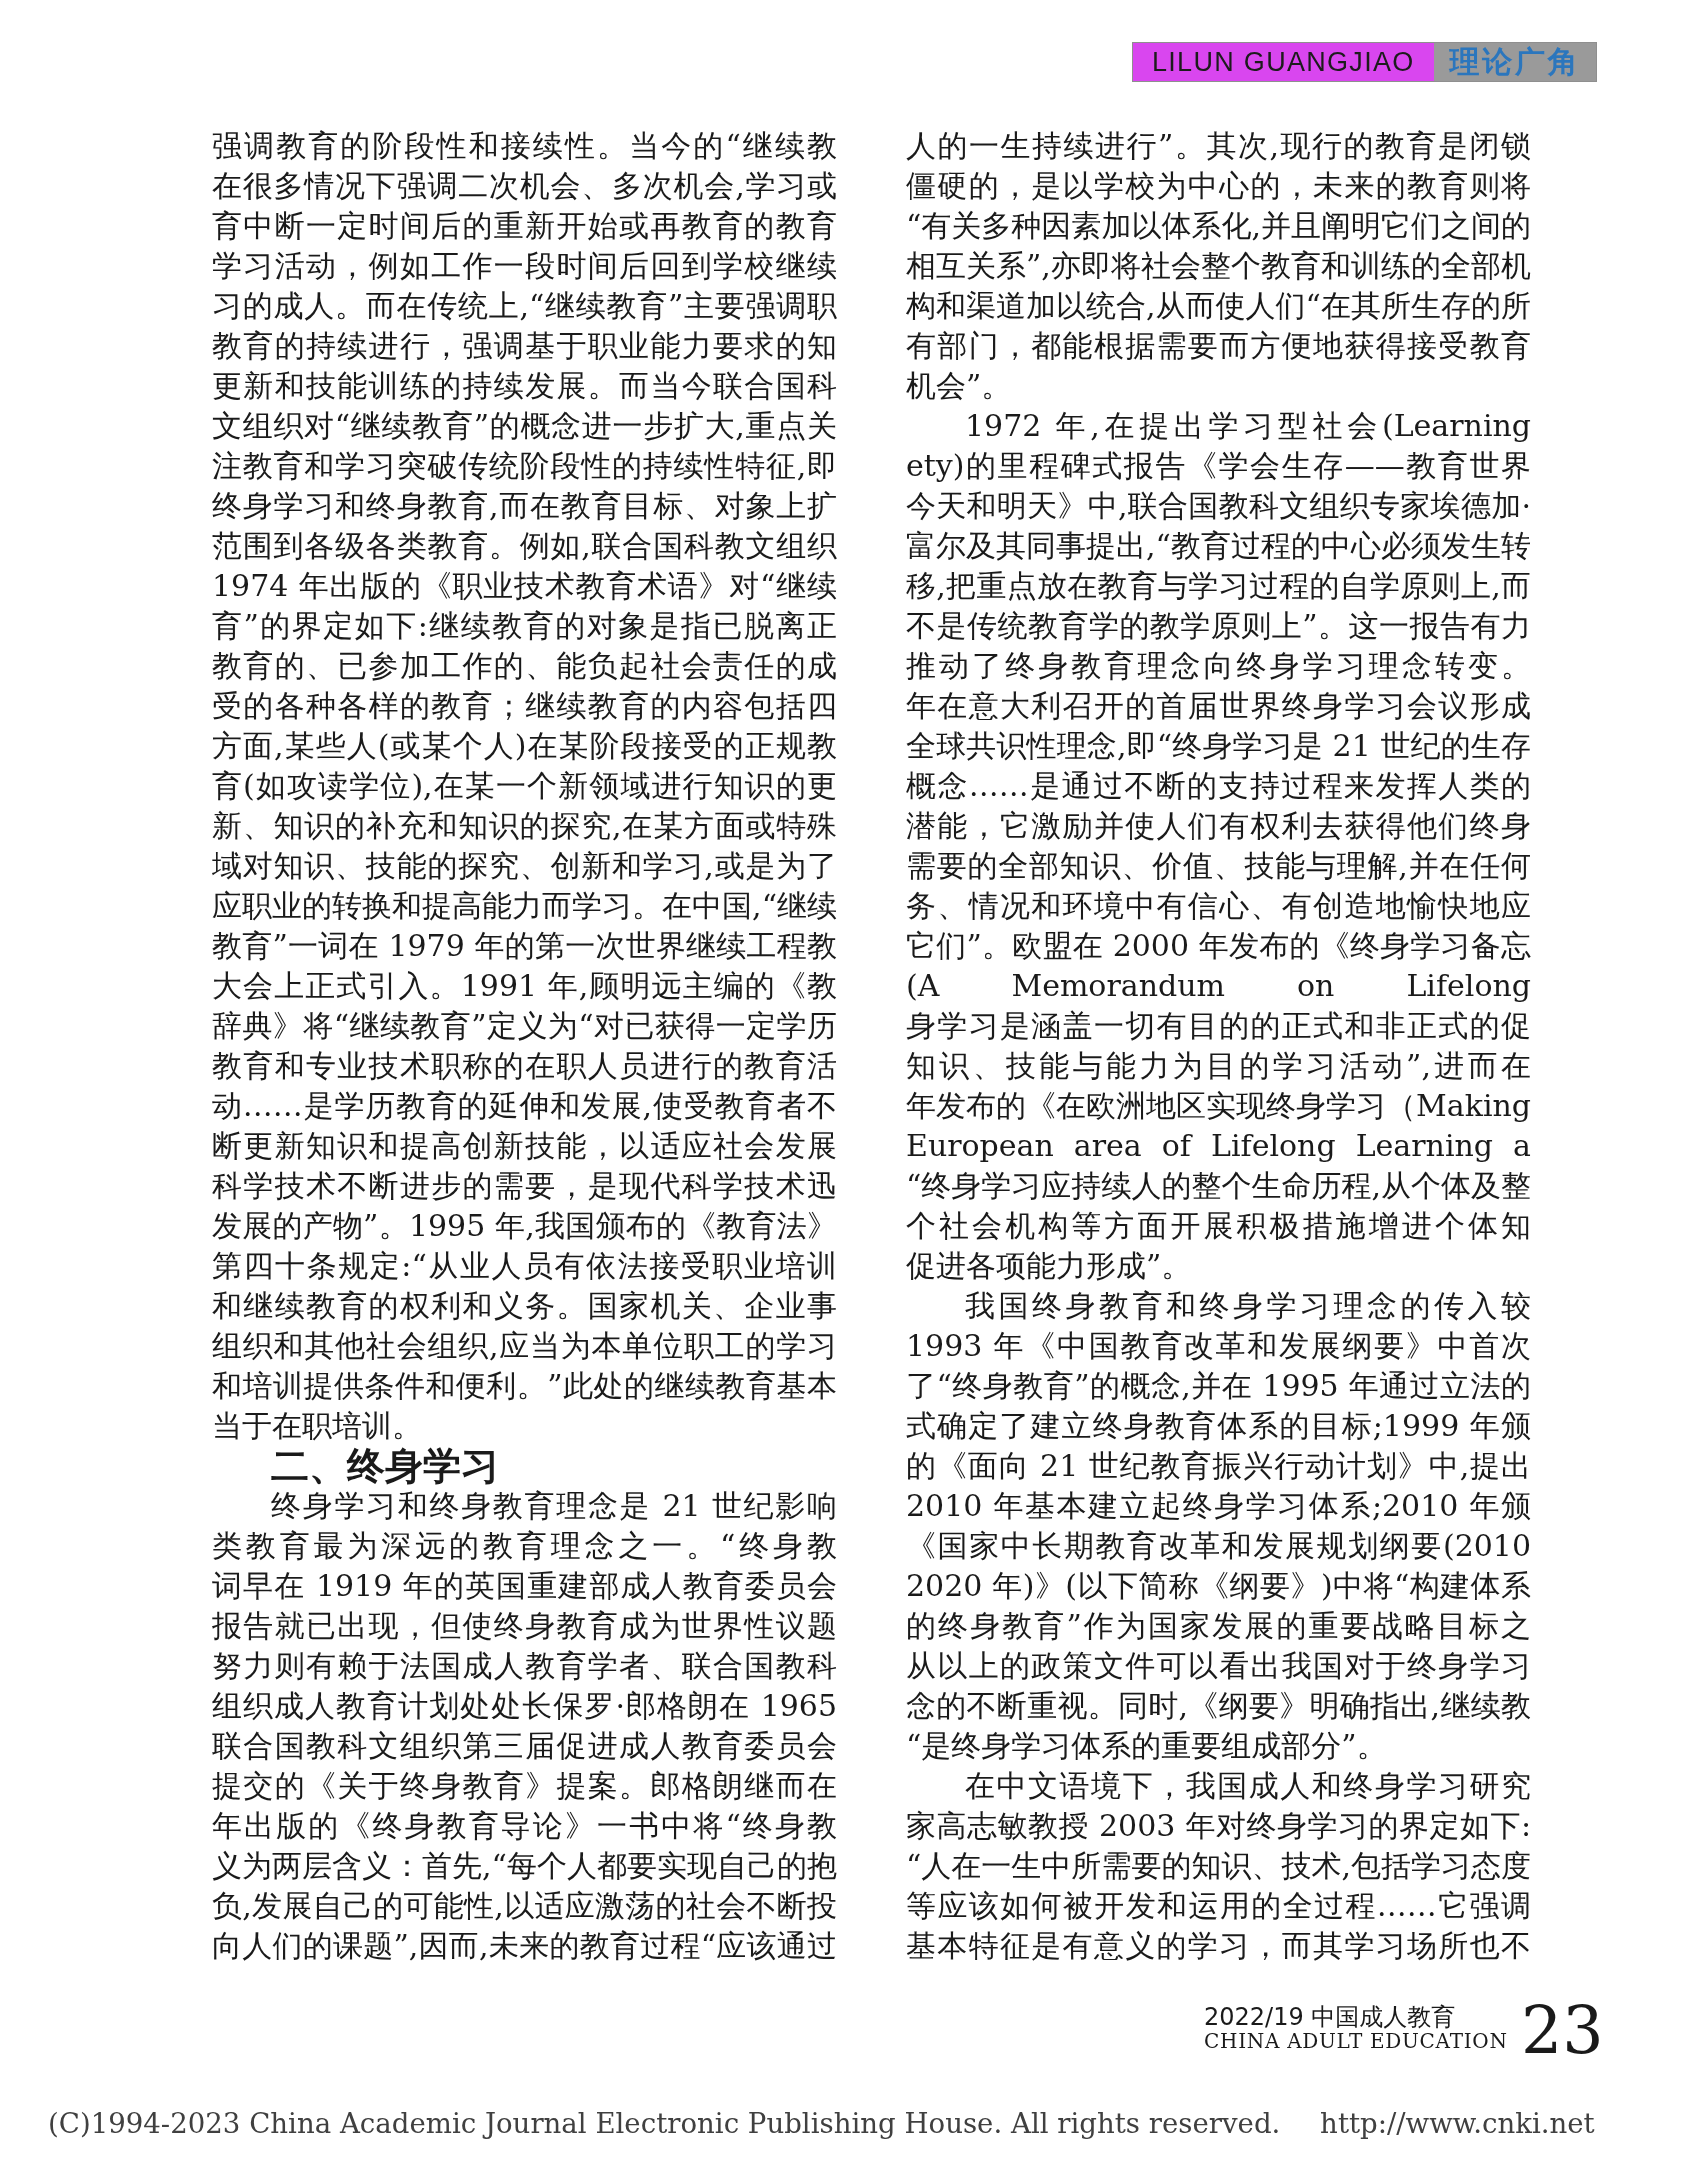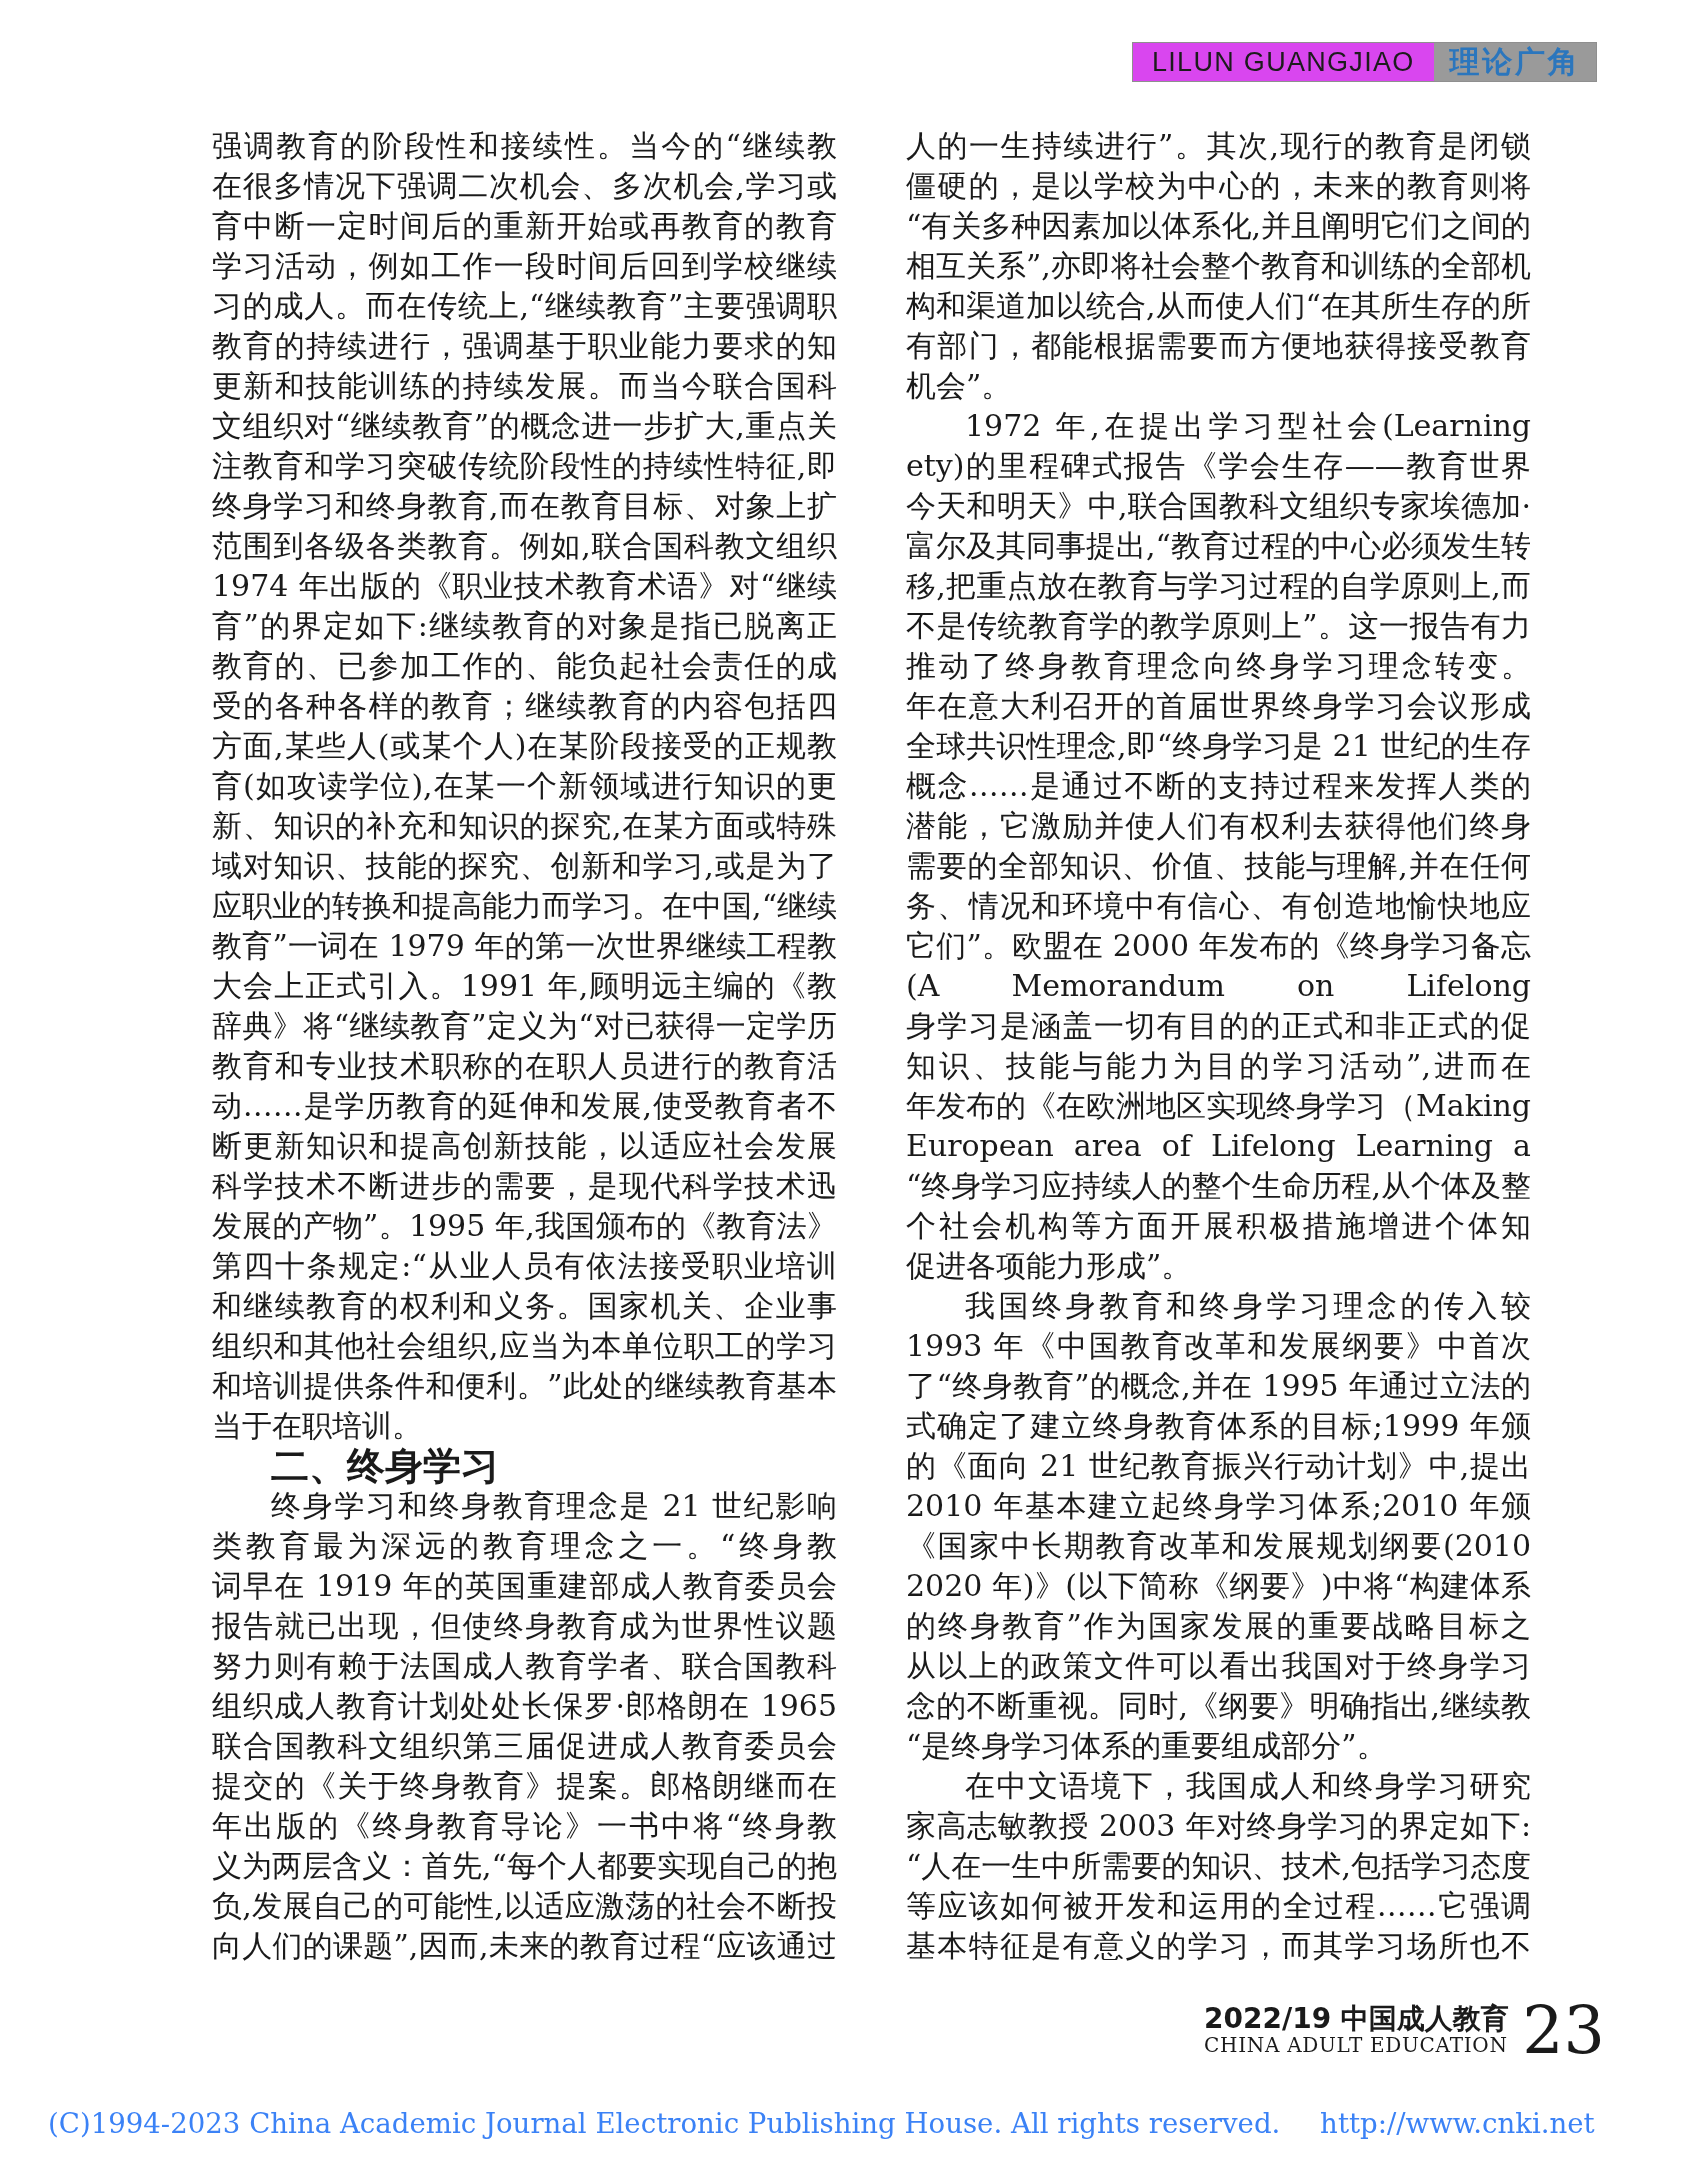--- a/index.html
+++ b/index.html
@@ -86,22 +86,22 @@
   .page-footer {
     position: absolute;
     left: 1204px;
     top: 2005px;
     display: flex;
     align-items: flex-start;
     gap: 13.4px;
   }
   .footer-issue {
     font-family: "DejaVu Sans", "Liberation Sans", sans-serif;
-    font-weight: 700;
-    font-size: 28px;
+    font-weight: 400;
+    font-size: 24px;
     line-height: 1.02;
     white-space: nowrap;
   }
   .footer-en {
     font-family: "DejaVu Serif", "Liberation Serif", serif;
     font-size: 20px;
     line-height: 1.05;
     letter-spacing: 0.7px;
     margin-top: 1.3px;
     white-space: nowrap;
@@ -112,21 +112,21 @@
     line-height: 0.88;
     margin-top: -2.7px;
   }
 
   
   .copyright {
     position: absolute;
     left: 48px;
     top: 2107px;
     font-size: 27.6px;
-    color: #3b82f6;
+    color: #404040;
     white-space: nowrap;
   }
   .copyright-url { margin-left: 31px; }
 </style>
 </head>
 <body>
 
 <div class="page">
 
   <div class="header-badge">

